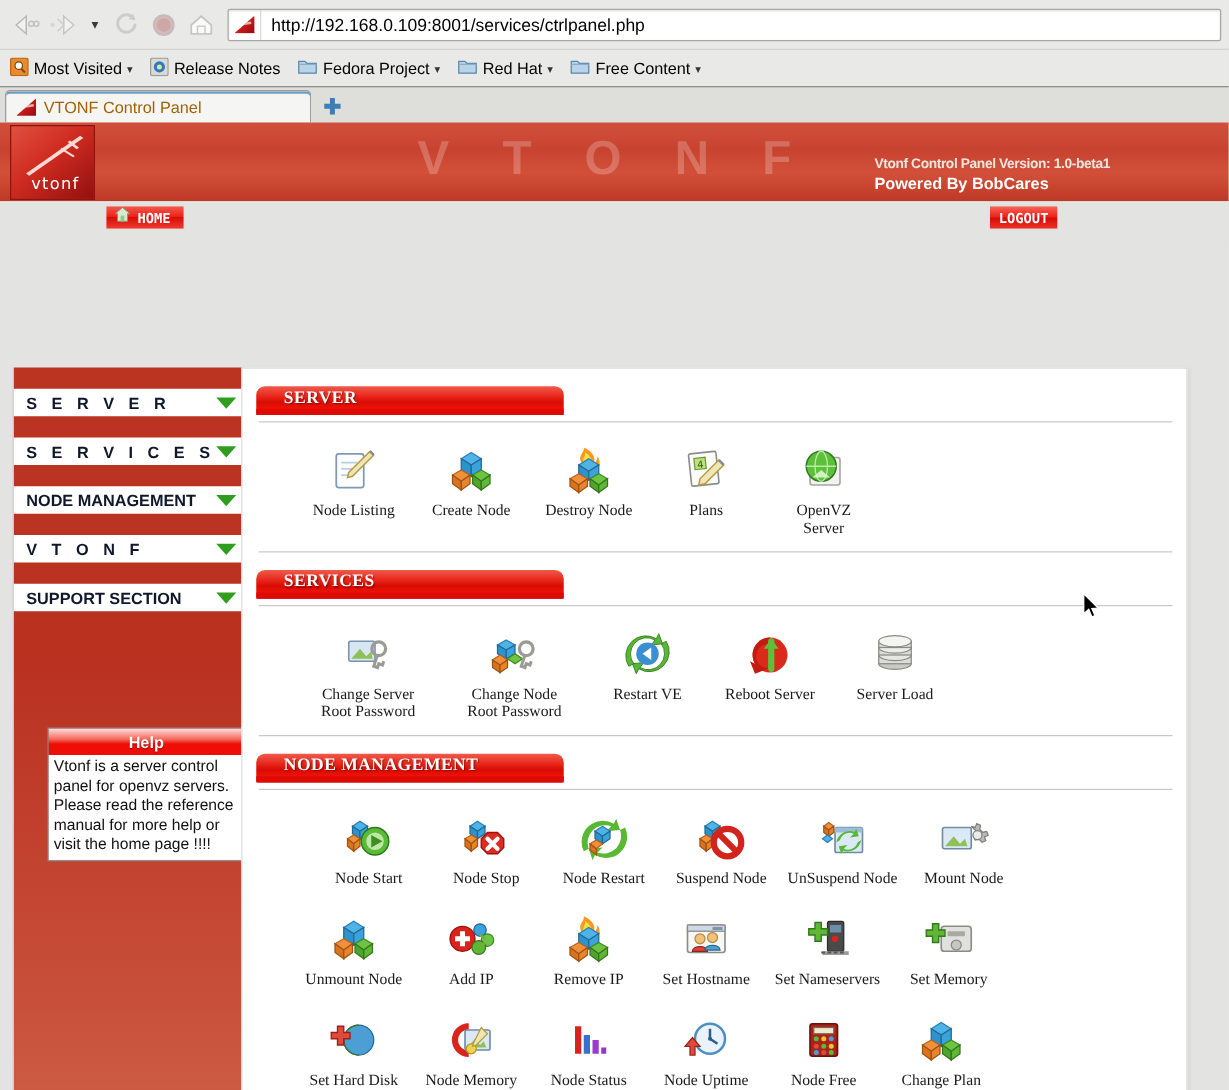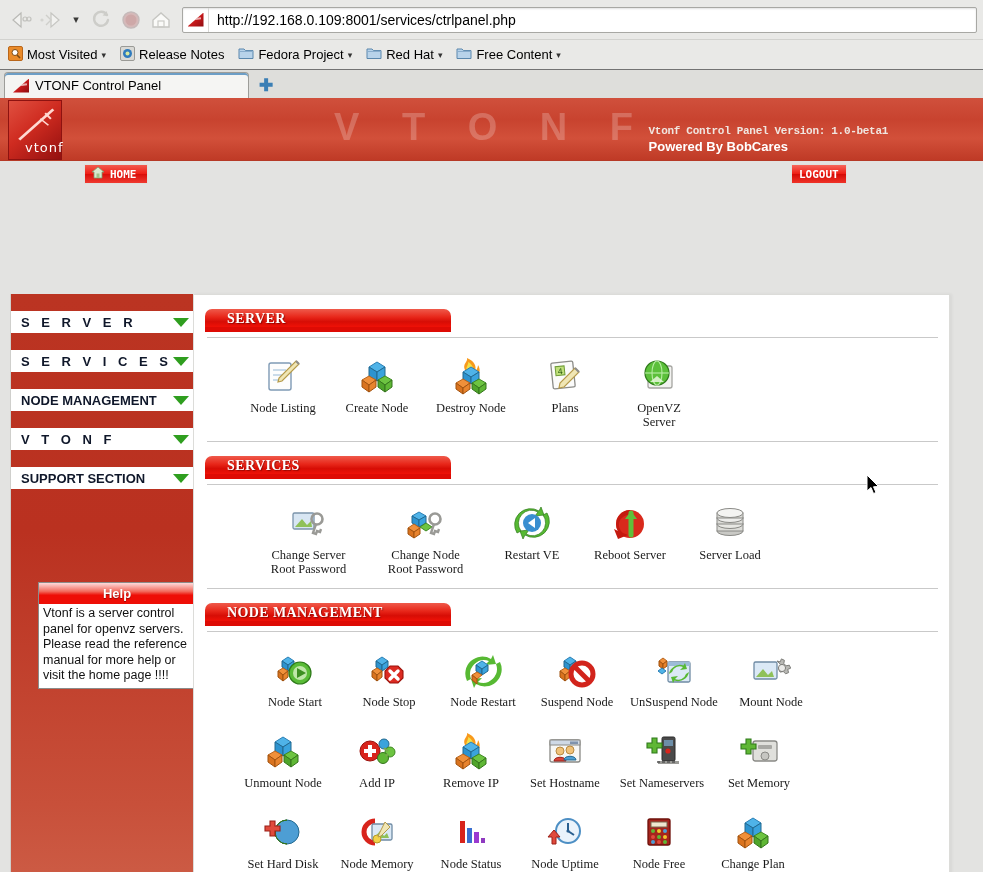--- a/index.html
+++ b/index.html
@@ -40,21 +40,21 @@
   .bm-item .bmcaret { font-size: 9px; color: #333; }
 
   .tab-bar { height: 28px; background: #dededb; display: flex; align-items: flex-end; padding-left: 4px; }
   .tab {
     width: 245px; height: 26px; background: #f5f5f3;
     border: 1px solid #9d9d99; border-bottom: none;
     border-radius: 4px 4px 0 0;
     display: flex; align-items: center; gap: 6px; padding: 0 8px;
     box-shadow: inset 0 2px 0 #6c9ec6;
   }
-  .tab-title { font-size: 13px; color: #000000; white-space: nowrap; }
+  .tab-title { font-size: 13px; color: #a16207; white-space: nowrap; }
   .newtab { width: 34px; height: 26px; display:flex; align-items:center; justify-content:center; color:#3b7fb5; font-size:17px; font-weight:bold; }
 
   
   .vfav { width: 16px; height: 14px; position: relative; }
   .vfav i {
     position: absolute; inset: 0;
     background: linear-gradient(135deg,#e8453c 0%, #c2181a 55%, #8c0d10 100%);
     clip-path: polygon(100% 0, 100% 100%, 0 100%);
   }
   .vfav i::after {
@@ -64,38 +64,38 @@
   
   .site { position: relative; width: 983px; height: 774px; background: #e3e3e1; }
 
   .banner {
     position: relative; margin: 0; height: 63px;
     background: linear-gradient(to bottom, #d0503c 0%, #c8432f 35%, #d2503a 65%, #bf3a26 100%);
     border-bottom: 1px solid #b63a26;
     overflow: hidden;
   }
   .banner-logo {
-    position: absolute; left: 8px; top: 2px; width: 54px; height: 60px;
+    position: absolute; left: 8px; top: 2px; width: 68px; height: 60px;
     background: linear-gradient(140deg,#e05040 0%, #cf2b20 45%, #93100f 100%);
     border: 1px solid #8e1210;
   }
   .banner-logo .slash {
     position:absolute; left:14%; top:12%; width:78%; height:62%;
   }
   .banner-logo .word {
     position: absolute; left: 16px; bottom: 4px; color: #fff; font-size: 13px;
     letter-spacing: 1px; font-family: "DejaVu Sans", sans-serif;
   }
   .banner-word {
     position: absolute; left: 0; right: 0; top: 8px; text-align: center;
     font-size: 38px; letter-spacing: 16px; font-weight: bold;
     color: rgba(255,255,255,.22); font-family: "Liberation Sans", sans-serif;
   }
   .banner-meta { position: absolute; right: 95px; top: 27px; text-align: left; }
-  .banner-meta .v1 { font-size: 11px; color: #f0e6e0; font-weight: bold; font-family:Liberation Mono, monospace; letter-spacing:-.3px; }
+  .banner-meta .v1 { font-size: 11px; color: #f0e6e0; font-weight: bold; font-family:Liberation Sans, sans-serif; letter-spacing:-.3px; }
   .banner-meta .v2 { font-size: 13px; color: #fff; font-weight: bold; margin-top: 2px; }
 
   .topnav { height: 33px; position: relative; background: #e3e3e1; }
   .home-btn {
     position: absolute; left: 84px; top: 3px; height: 20px; padding: 0 10px 0 6px;
     background: linear-gradient(to bottom,#f25a4e 0%, #ef1f16 48%, #d90d08 50%, #f03a30 100%);
     display: flex; align-items: center; gap: 5px; border: 1px solid #e0e0dd;
   }
   .home-btn .lbl { color: #fff; font-size: 11px; font-weight: bold; font-family:"DejaVu Sans Mono", monospace; }
   .logout-btn {
@@ -421,21 +421,21 @@
           </div>
         </div>
         <div class="hr bottom"></div>
       </div>
 
       <div>
         <div class="ribbon">
           <span class="rtxt">SERVICES</span>
         </div>
         <div class="hr"></div>
-        <div class="grid" style="padding-left:56px">
+        <div class="grid" style="padding-left:42px">
           <div class="cell" style="width:117px">
             <span class="ico">
               <svg width="40" height="40" viewBox="0 0 40 40">
                   <rect x="4" y="10" width="21" height="16" rx="1.5" fill="#d8e6f3" stroke="#7b94ab" stroke-width="1.3"></rect>
                   <path d="M6 24 L13 16 L18 22 L22 18 L23 24 Z" fill="#8fc15a"></path>
                   <circle cx="28" cy="16" r="5.5" fill="none" stroke="#9a9a96" stroke-width="2.6"></circle>
                   <path d="M27 21 L24 30 L27 31 L28 28 L31 29 L32 26" fill="none" stroke="#9a9a96" stroke-width="2.4"></path>
                 </svg>
             </span>
             <span class="cap" style="white-space:pre-line">Change Server

